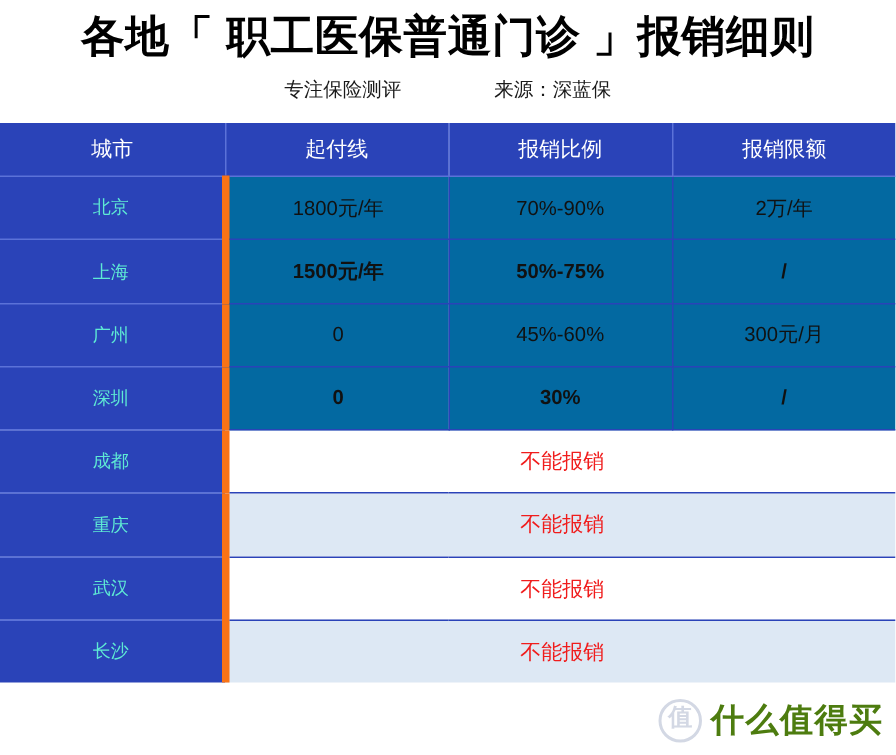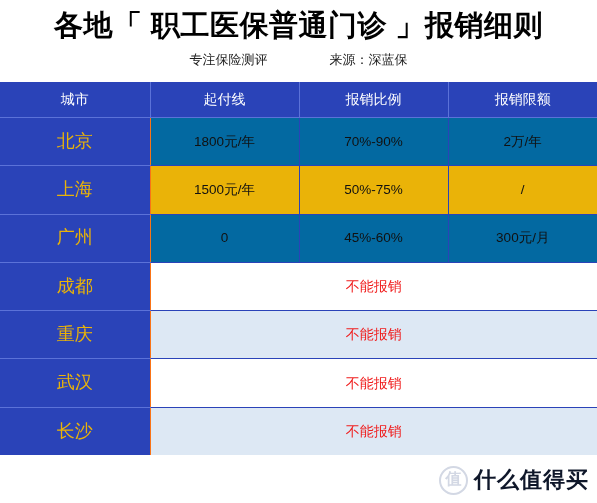--- a/index.html
+++ b/index.html
@@ -76,36 +76,36 @@
     color: #ffffff;
     font-size: 14px;
     border-right: 1px solid #5b72d8;
     border-bottom: 1px solid #5b72d8;
   }
   tr.head th:last-child { border-right: none; }
 
   
   td.city {
     background: #2a43b8;
-    color: #eab308;
-    font-size: 18px;
-    border-right: 1px solid #f97316;
+    color: #5eead4;
+    font-size: 12px;
+    border-right: 5px solid #f97316;
     border-bottom: 1px solid #5b72d8;
   }
 
   
   td.val {
     color: #111111;
     border-right: 1px solid #2a43b8;
     border-bottom: 1px solid #2a43b8;
   }
   td.val:last-child { border-right: none; }
 
   tr.odd td.val  { background: #0369a1; }
-  tr.even td.val { background: #eab308; }
+  tr.even td.val { background: #0369a1; font-weight: bold; }
 
   td.nores {
     color: #f01c1c;
     font-size: 14px;
     border-bottom: 1px solid #2a43b8;
     border-right: none;
   }
   tr.odd  td.nores { background: #ffffff; }
   tr.even td.nores { background: #dde8f4; }
 
@@ -127,21 +127,21 @@
     height: 25px;
     border-radius: 50%;
     border: 2px solid #d3d8e4;
     color: #d3d8e4;
     font-size: 16px;
     line-height: 21px;
     text-align: center;
     font-weight: bold;
   }
   .wm-text {
-    color: #0f172a;
+    color: #4d7c0f;
     font-size: 22px;
     font-weight: bold;
     letter-spacing: 1px;
     white-space: nowrap;
   }
 </style>
 </head>
 <body>
 
 <div class="title">各地「 职工医保普通门诊 」报销细则</div>
@@ -179,20 +179,26 @@
           <td class="val">1500元/年</td>
           <td class="val">50%-75%</td>
           <td class="val">/</td>
         </tr>
         <tr class="odd">
           <td class="city">广州</td>
           <td class="val">0</td>
           <td class="val">45%-60%</td>
           <td class="val">300元/月</td>
         </tr>
+        <tr class="even">
+          <td class="city">深圳</td>
+          <td class="val">0</td>
+          <td class="val">30%</td>
+          <td class="val">/</td>
+        </tr>
         <tr class="odd">
           <td class="city">成都</td>
           <td class="nores" colspan="3">不能报销</td>
         </tr>
         <tr class="even">
           <td class="city">重庆</td>
           <td class="nores" colspan="3">不能报销</td>
         </tr>
         <tr class="odd">
           <td class="city">武汉</td>

